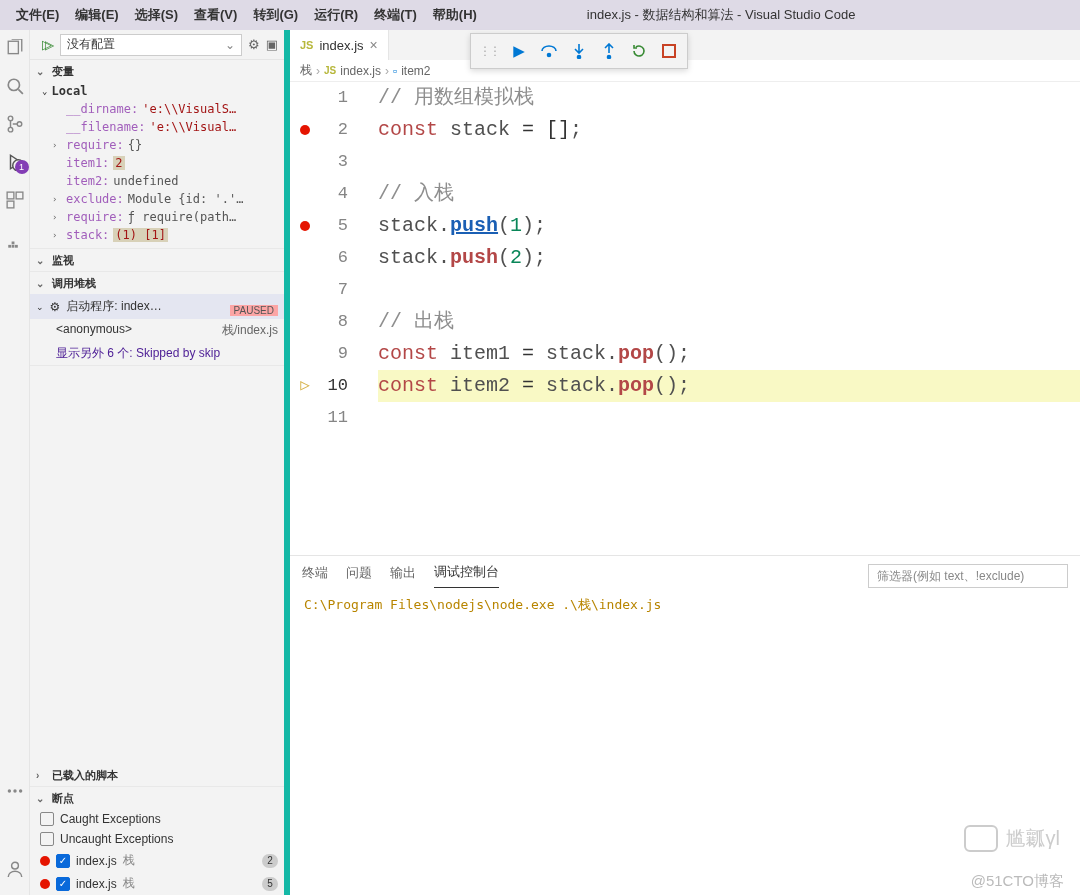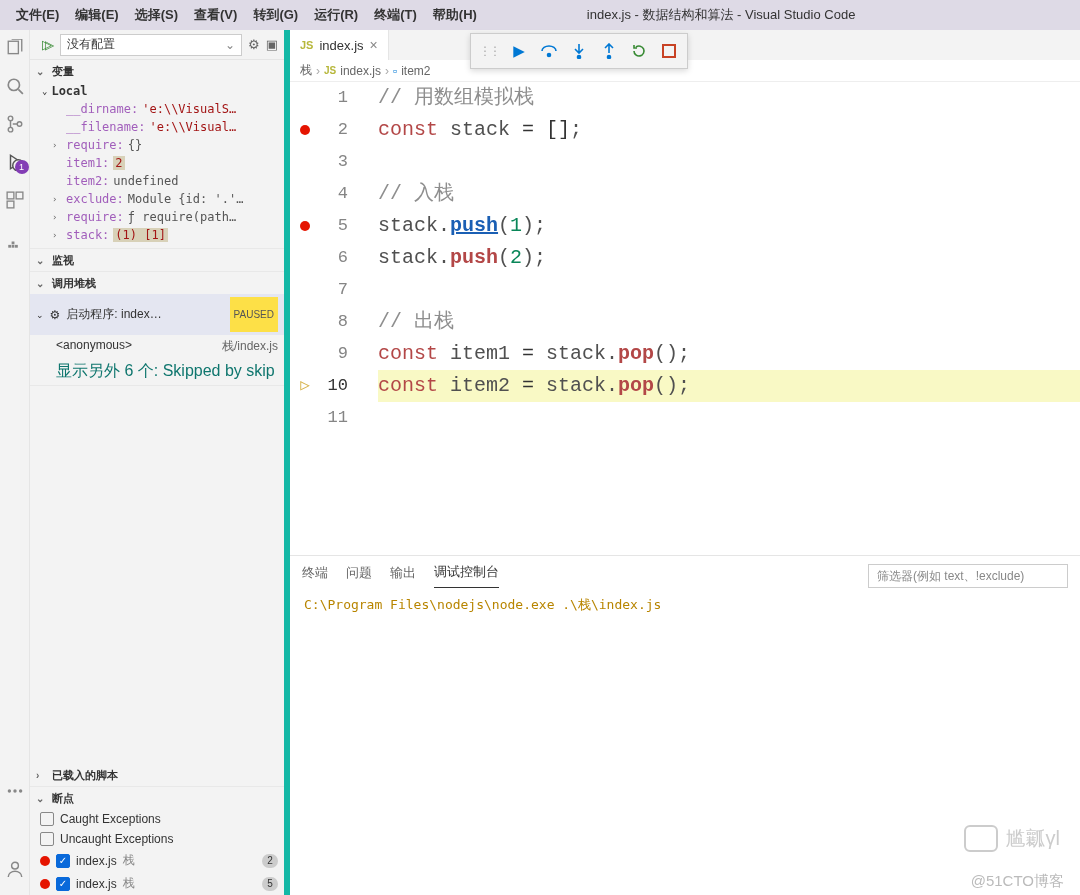--- a/index.html
+++ b/index.html
@@ -29,22 +29,22 @@
 .var-row .chev { width: 10px; font-size: 9px; color: #666; flex-shrink: 0; }
 .var-name { color: #a15ebb; }
 .var-value { color: #a31515; }
 .var-value.ref { color: #555; }
 .var-hl { background: #d8d1b8; padding: 0 2px; }
 .local-header { padding: 2px 6px 2px 12px; font-weight: bold; display: flex; align-items: center; gap: 4px; }
 
 .callstack-row { padding: 3px 6px; display: flex; align-items: center; gap: 6px; font-size: 12px; }
 .cs-top { background: #e4e6f1; }
 .cs-frame { padding: 3px 6px 3px 26px; display: flex; gap: 8px; font-size: 12px; }
-.cs-skipped { color: #0f766e; padding: 3px 6px 3px 26px; font-size: 16px; }
-.paused-badge { background: #fde047; color: #555; padding: 12px 4px; font-size: 10px; margin-left: auto; }
+.cs-skipped { color: #4c1d95; padding: 3px 6px 3px 26px; font-size: 12px; }
+.paused-badge { background: #fca5a5; color: #555; padding: 0 4px; font-size: 10px; margin-left: auto; margin-top: 8px; }
 
 .bp-row { padding: 3px 6px 3px 10px; display: flex; align-items: center; gap: 6px; font-size: 12px; }
 .bp-check { width: 14px; height: 14px; border: 1px solid #888; border-radius: 2px; display: inline-flex; align-items: center; justify-content: center; font-size: 10px; }
 .bp-check.checked { background: #0969da; border-color: #0969da; color: #fff; }
 .bp-dot { width: 10px; height: 10px; border-radius: 50%; background: #e51400; }
 .bp-count { background: #ccc; border-radius: 8px; min-width: 16px; height: 14px; font-size: 10px; display: inline-flex; align-items: center; justify-content: center; margin-left: auto; }
 
 .editor-area { flex: 1; display: flex; flex-direction: column; overflow: hidden; }
 .tabs { height: 30px; display: flex; align-items: stretch; background: #f3f3f3; }
 .tab { display: flex; align-items: center; padding: 0 10px; gap: 6px; background: #fff; border-right: 1px solid #e5e5e5; font-size: 13px; position: relative; }

